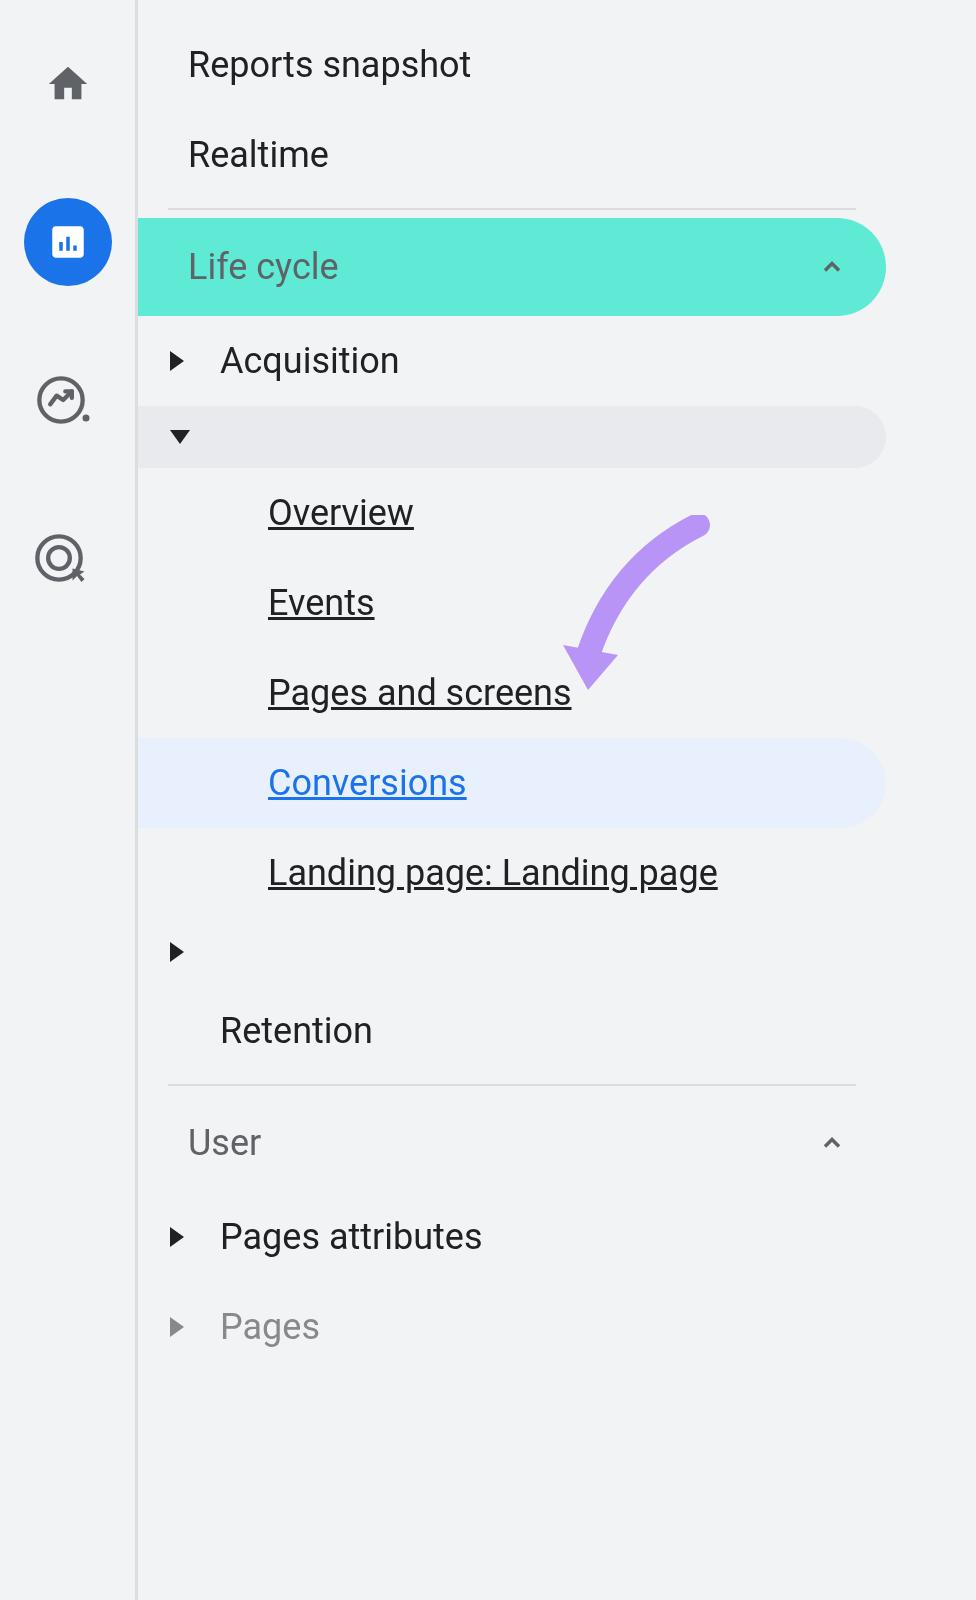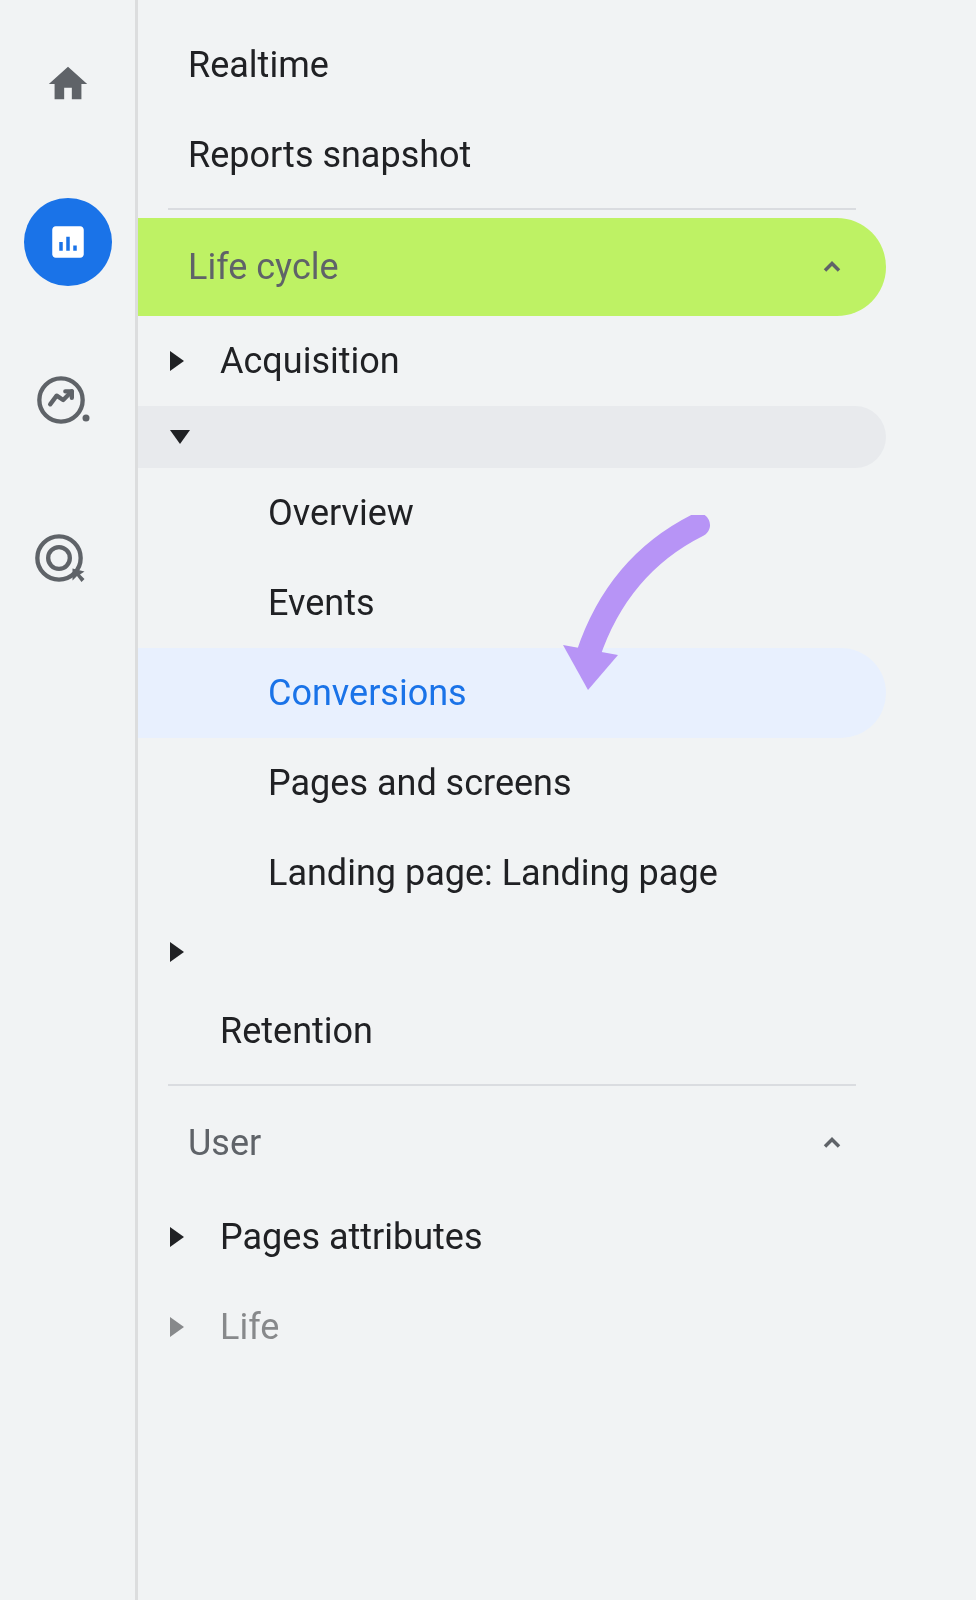--- a/index.html
+++ b/index.html
@@ -46,34 +46,35 @@
       color: #202124;
       padding: 24px 0 24px 50px;
       cursor: pointer;
       border-radius: 0 50px 50px 0;
       margin-right: 90px;
       display: flex;
       align-items: center;
     }
     .nav-item.sub {
       padding-left: 130px;
+      text-decoration: underline;
     }
     .nav-header {
       font-size: 36px;
       color: #5f6368;
       padding: 28px 0 28px 50px;
       border-radius: 0 50px 50px 0;
       margin-right: 90px;
       display: flex;
       align-items: center;
       justify-content: space-between;
       cursor: pointer;
     }
     .nav-header.lifecycle {
-      background: #bef264;
+      background: #5eead4;
     }
     .nav-group {
       font-size: 36px;
       color: #202124;
       padding: 24px 0 24px 32px;
       border-radius: 0 50px 50px 0;
       margin-right: 90px;
       display: flex;
       align-items: center;
       cursor: pointer;
@@ -155,24 +156,24 @@
       <circle cx="12" cy="12" r="5"></circle>
     </svg>
     <svg width="18" height="18" viewBox="0 0 24 24" fill="#5f6368" style="position:relative;left:-14px;top:18px;">
       <path d="M2 2 L2 18 L8 12 L14 20 L18 16 L12 10 L18 6 Z"></path>
     </svg>
   </div>
 </div>
 
 <div class="nav-panel">
   <div class="nav-item">
+    <span>Reports snapshot</span>
+  </div>
+  <div class="nav-item">
     <span>Realtime</span>
-  </div>
-  <div class="nav-item">
-    <span>Reports snapshot</span>
   </div>
   <div class="divider"></div>
 
   <div class="nav-header lifecycle">
     <span>Life cycle</span>
     <svg class="chevron-up" viewBox="0 0 24 24" fill="none" stroke="#5f6368" stroke-width="3">
       <polyline points="6 15 12 9 18 15"></polyline>
     </svg>
   </div>
 
@@ -184,25 +185,25 @@
   <div class="nav-group expanded">
     <span class="triangle down"></span>
   </div>
 
   <div class="nav-item sub">
     <span>Overview</span>
   </div>
   <div class="nav-item sub">
     <span>Events</span>
   </div>
+  <div class="nav-item sub">
+    <span>Pages and screens</span>
+  </div>
   <div class="nav-item sub selected">
     <span>Conversions</span>
-  </div>
-  <div class="nav-item sub">
-    <span>Pages and screens</span>
   </div>
   <div class="nav-item sub">
     <span>Landing page: Landing page</span>
   </div>
 
   <div class="nav-group">
     <span class="triangle right"></span>
   </div>
 
   <div class="nav-group">
@@ -219,20 +220,20 @@
     </svg>
   </div>
 
   <div class="nav-group">
     <span class="triangle right"></span>
     <span>Pages attributes</span>
   </div>
 
   <div class="nav-group" style="opacity:0.5">
     <span class="triangle right"></span>
-    <span>Life</span>
+    <span>Pages</span>
   </div>
 
   <svg class="arrow-annotation" viewBox="0 0 160 180">
     <path d="M 140 10 Q 60 50 30 140" stroke="#b794f6" stroke-width="24" fill="none" stroke-linecap="round"></path>
     <polygon points="30,175 5,130 60,140" fill="#b794f6"></polygon>
   </svg>
 </div>
 
 </body></html>

